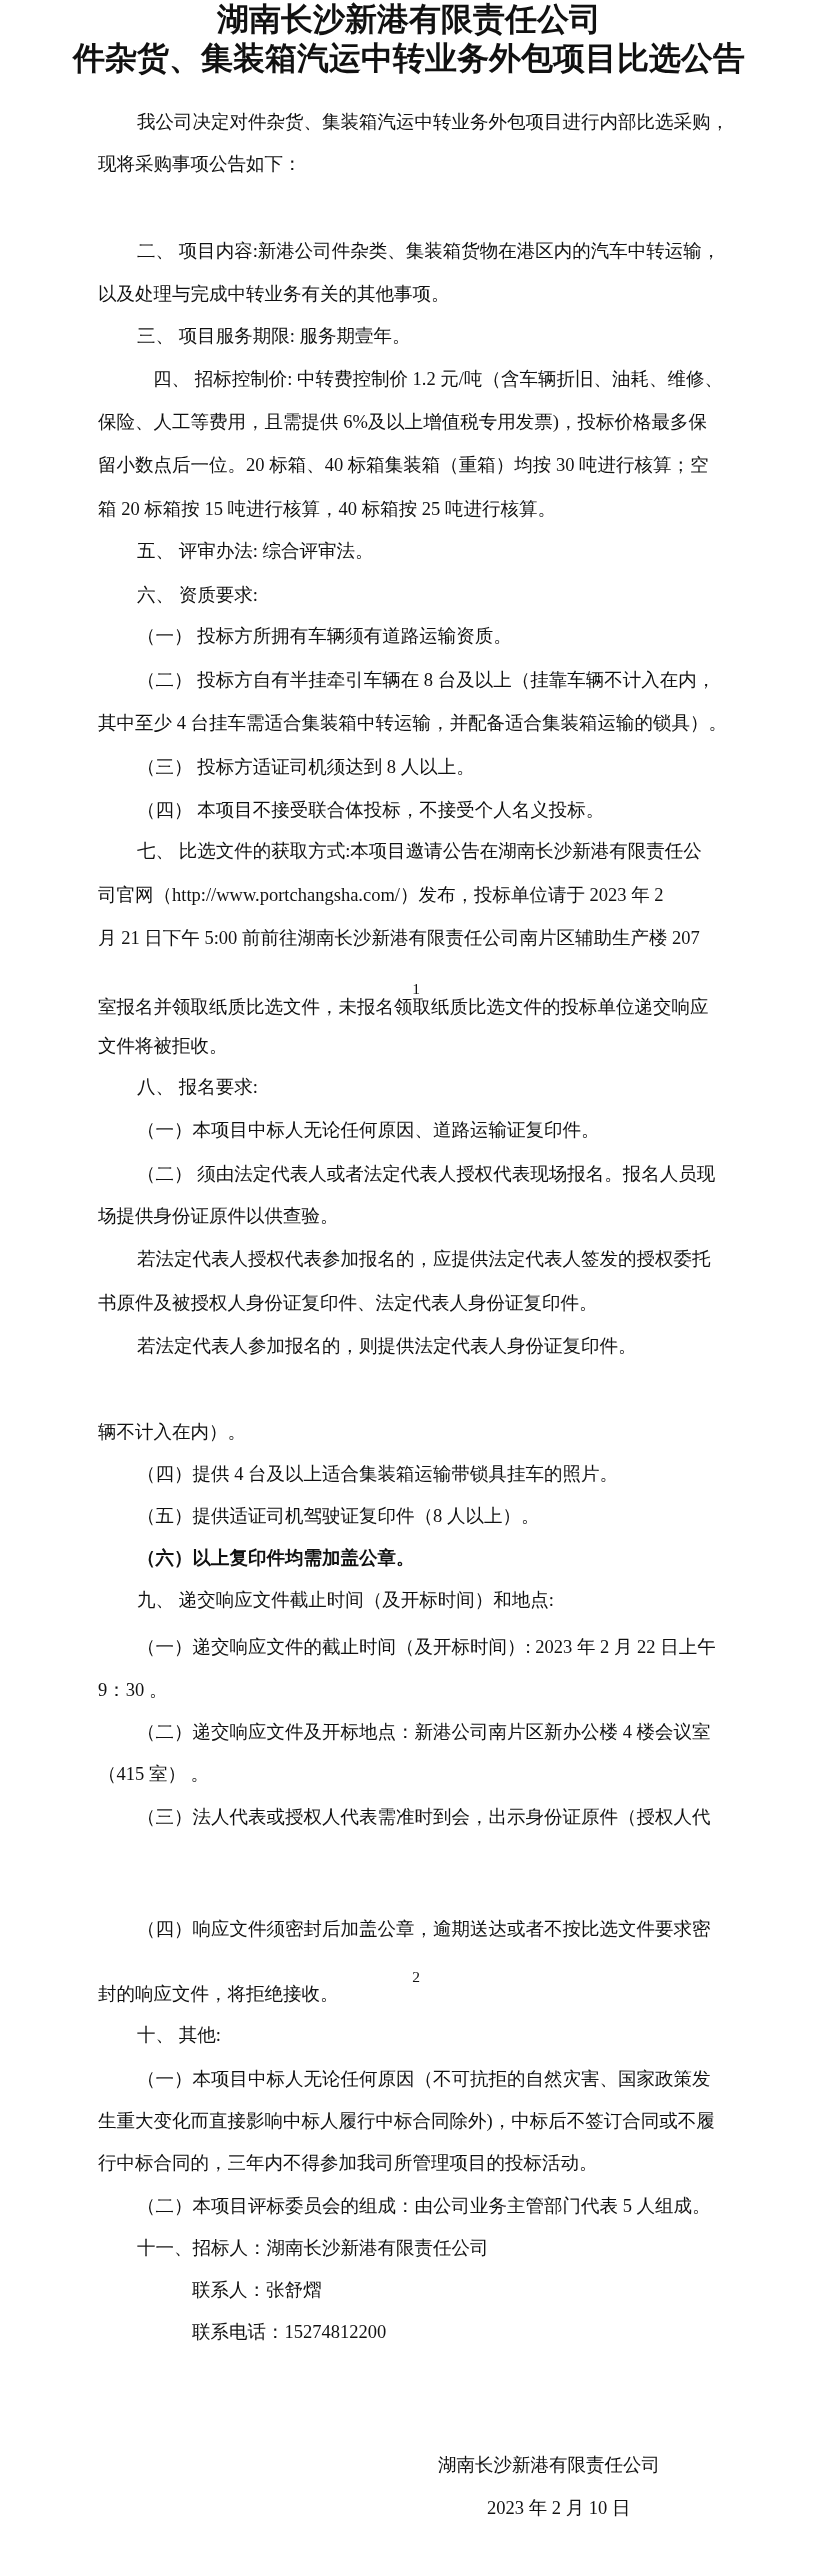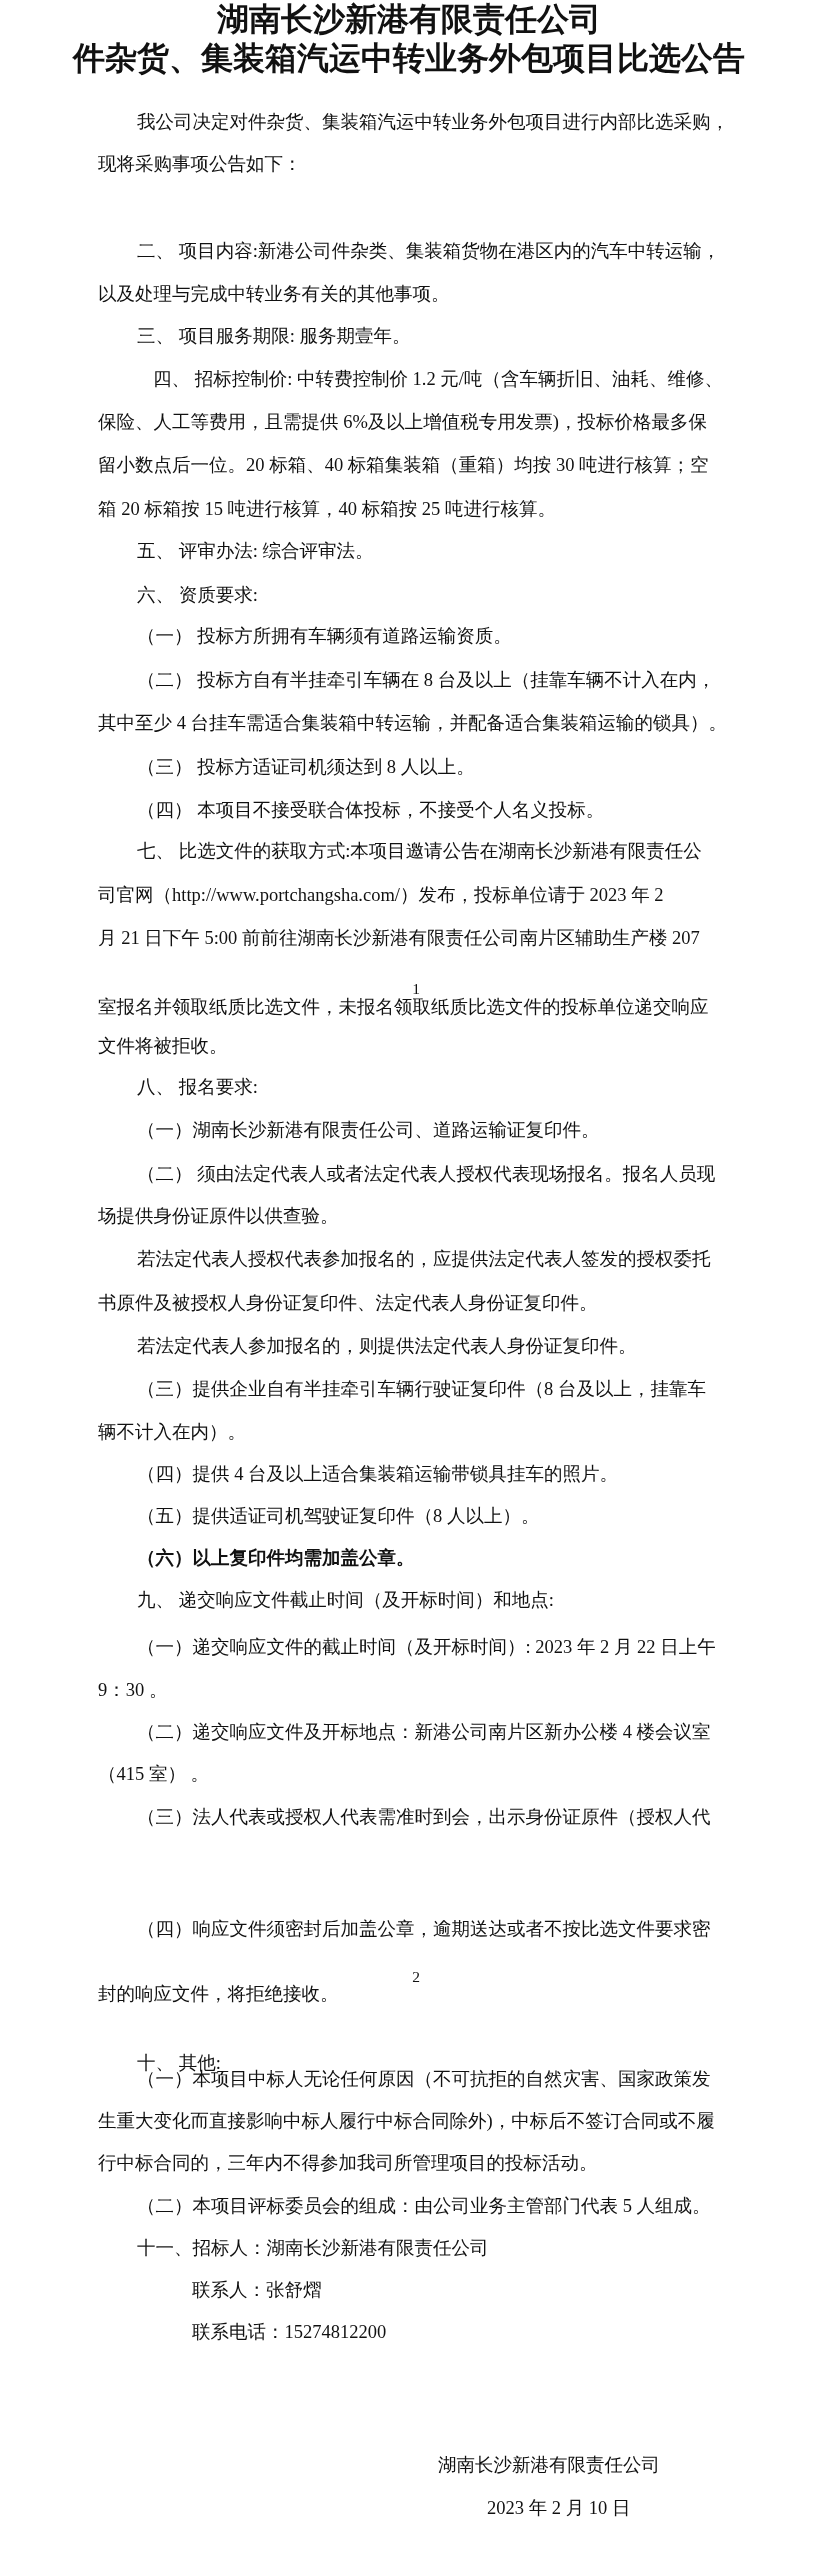--- a/index.html
+++ b/index.html
@@ -62,41 +62,40 @@
     <div class="line cont" style="top: 711px;">其中至少 4 台挂车需适合集装箱中转运输，并配备适合集装箱运输的锁具）。</div>
     <div class="line first" style="top: 755px;">（三） 投标方适证司机须达到 8 人以上。</div>
     <div class="line first" style="top: 798px;">（四） 本项目不接受联合体投标，不接受个人名义投标。</div>
     <div class="line first" style="top: 839px;">七、 比选文件的获取方式:本项目邀请公告在湖南长沙新港有限责任公</div>
     <div class="line cont" style="top: 883px;">司官网（http://www.portchangsha.com/）发布，投标单位请于 2023 年 2</div>
     <div class="line cont" style="top: 926px;">月 21 日下午 5:00 前前往湖南长沙新港有限责任公司南片区辅助生产楼 207</div>
     <div class="line pagenum" style="top: 980px;">1</div>
     <div class="line cont" style="top: 995px;">室报名并领取纸质比选文件，未报名领取纸质比选文件的投标单位递交响应</div>
     <div class="line cont" style="top: 1034px;">文件将被拒收。</div>
     <div class="line first" style="top: 1075px;">八、 报名要求:</div>
-    <div class="line first" style="top: 1118px;">（一）湖南长沙新港有限责任公司、道路运输证复印件。</div>
+    <div class="line first" style="top: 1118px;">（一）本项目中标人无论任何原因、道路运输证复印件。</div>
     <div class="line first" style="top: 1162px;">（二） 须由法定代表人或者法定代表人授权代表现场报名。报名人员现</div>
     <div class="line cont" style="top: 1204px;">场提供身份证原件以供查验。</div>
     <div class="line first" style="top: 1247px;">若法定代表人授权代表参加报名的，应提供法定代表人签发的授权委托</div>
     <div class="line cont" style="top: 1291px;">书原件及被授权人身份证复印件、法定代表人身份证复印件。</div>
     <div class="line first" style="top: 1334px;">若法定代表人参加报名的，则提供法定代表人身份证复印件。</div>
-    <div class="line first" style="top: 1377px;">（三）提供企业自有半挂牵引车辆行驶证复印件（8 台及以上，挂靠车</div>
     <div class="line cont" style="top: 1420px;">辆不计入在内）。</div>
     <div class="line first" style="top: 1462px;">（四）提供 4 台及以上适合集装箱运输带锁具挂车的照片。</div>
     <div class="line first" style="top: 1504px;">（五）提供适证司机驾驶证复印件（8 人以上）。</div>
     <div class="line first bold" style="top: 1546px;">（六）以上复印件均需加盖公章。</div>
     <div class="line first" style="top: 1588px;">九、 递交响应文件截止时间（及开标时间）和地点:</div>
     <div class="line first" style="top: 1635px;">（一）递交响应文件的截止时间（及开标时间）: 2023 年 2 月 22 日上午</div>
     <div class="line cont" style="top: 1678px;">9：30 。</div>
     <div class="line first" style="top: 1720px;">（二）递交响应文件及开标地点：新港公司南片区新办公楼 4 楼会议室</div>
     <div class="line cont" style="top: 1762px;">（415 室） 。</div>
     <div class="line first" style="top: 1805px;">（三）法人代表或授权人代表需准时到会，出示身份证原件（授权人代</div>
     <div class="line first" style="top: 1893px; margin-top: 24px;">（四）响应文件须密封后加盖公章，逾期送达或者不按比选文件要求密</div>
     <div class="line pagenum" style="top: 1968px;">2</div>
     <div class="line cont" style="top: 1982px;">封的响应文件，将拒绝接收。</div>
-    <div class="line first" style="top: 2023px; margin-top: 28px;">十、 其他:</div>
+    <div class="line first" style="top: 2023px;">十、 其他:</div>
     <div class="line first" style="top: 2067px;">（一）本项目中标人无论任何原因（不可抗拒的自然灾害、国家政策发</div>
     <div class="line cont" style="top: 2109px;">生重大变化而直接影响中标人履行中标合同除外)，中标后不签订合同或不履</div>
     <div class="line cont" style="top: 2151px;">行中标合同的，三年内不得参加我司所管理项目的投标活动。</div>
     <div class="line first" style="top: 2194px;">（二）本项目评标委员会的组成：由公司业务主管部门代表 5 人组成。</div>
     <div class="line first" style="top: 2236px;">十一、招标人：湖南长沙新港有限责任公司</div>
     <div class="line contact" style="top: 2278px;">联系人：张舒熠</div>
     <div class="line contact" style="top: 2320px;">联系电话：15274812200</div>
     <div class="line sign" style="top: 2453px;">湖南长沙新港有限责任公司</div>
     <div class="line date" style="top: 2496px;">2023 年 2 月 10 日</div>
   </div>

